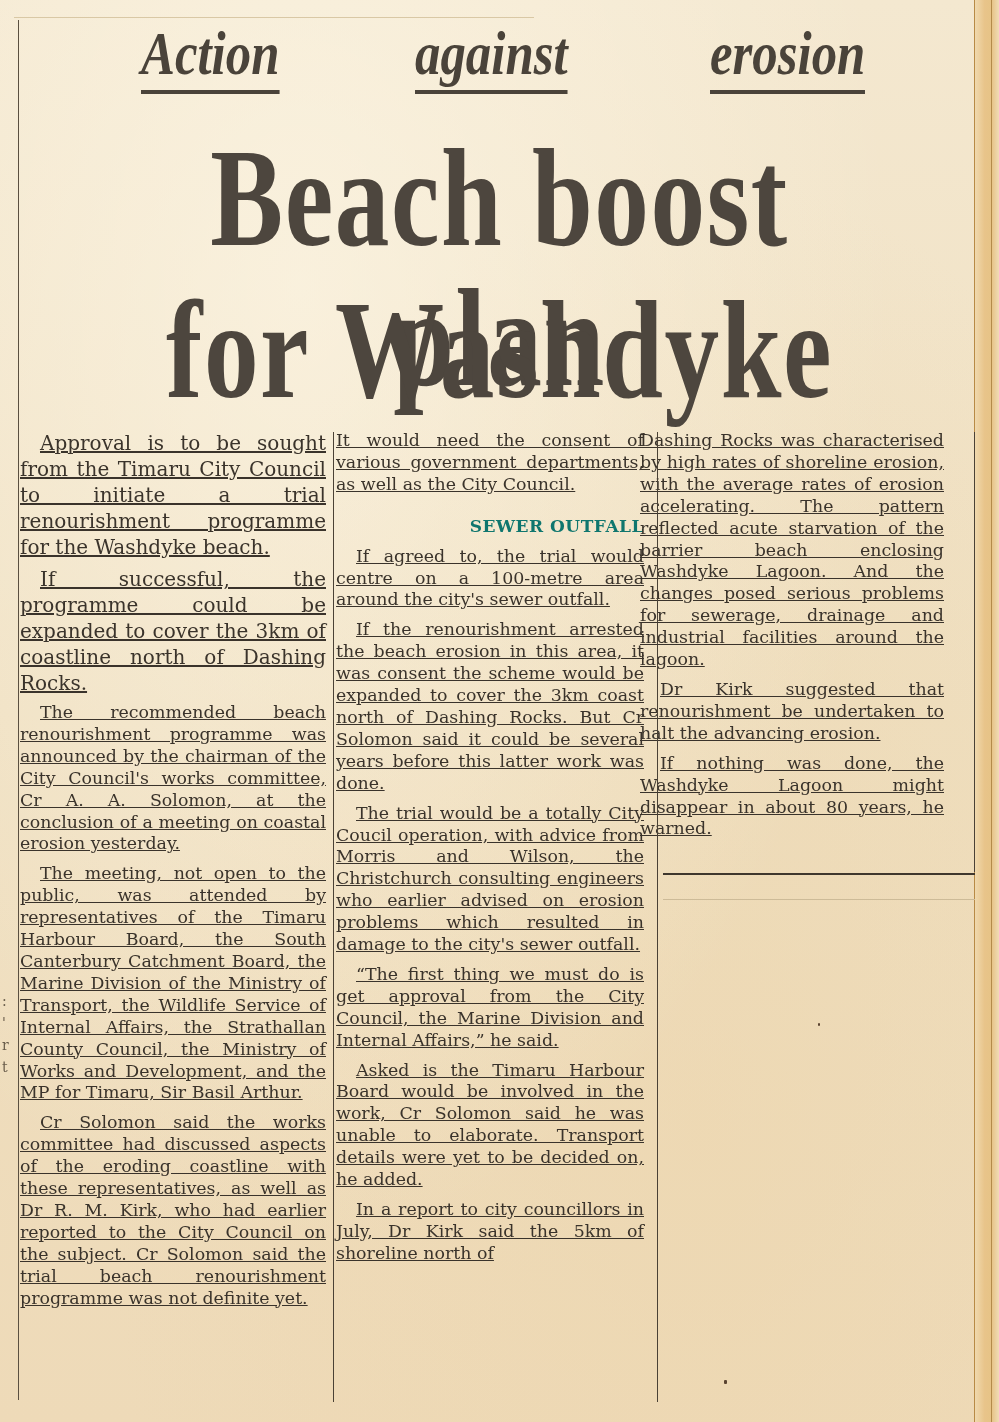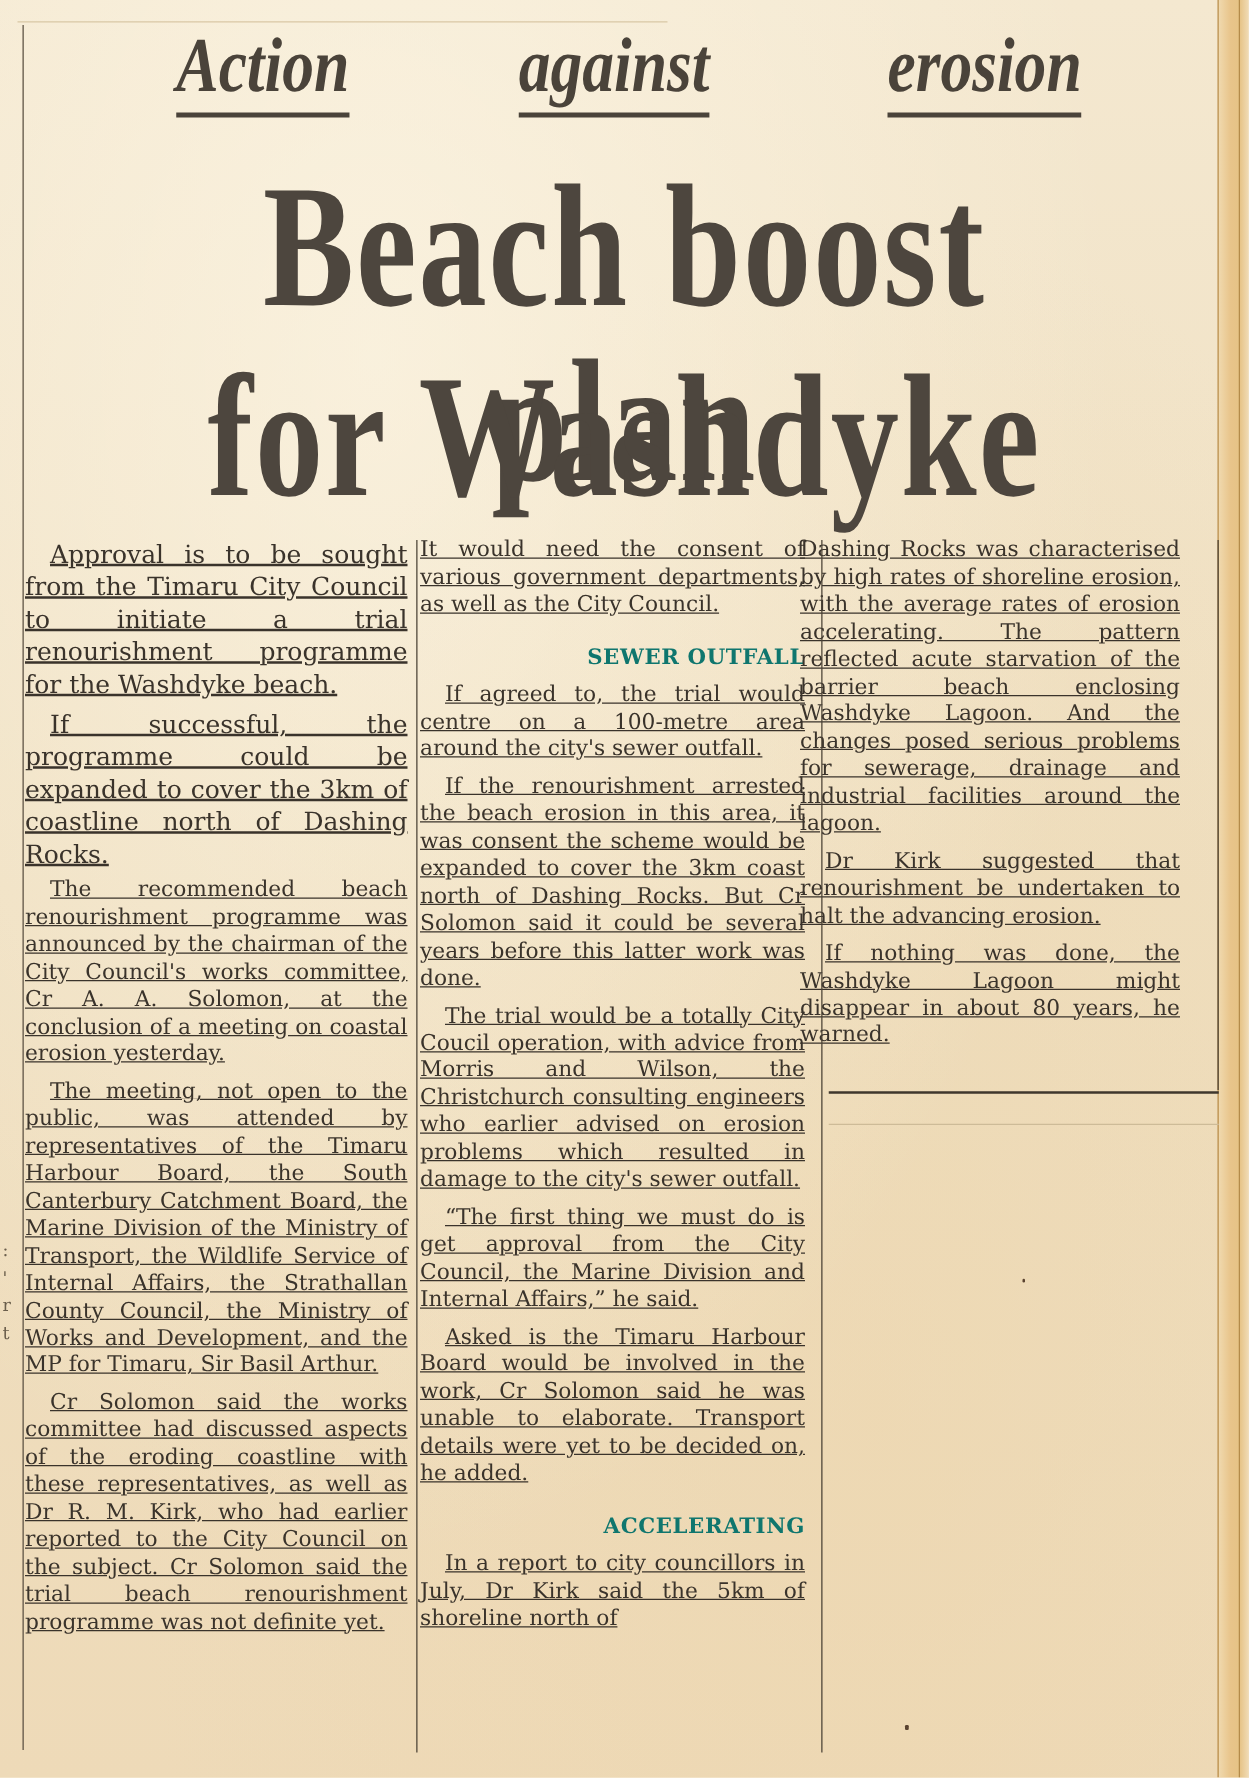--- a/index.html
+++ b/index.html
@@ -119,21 +119,20 @@
 </div>
 
 <div class="col col2">
   <p class="noindent">It would need the consent of various government departments, as well as the City Council.</p>
   <div class="subhead">SEWER OUTFALL</div>
   <p>If agreed to, the trial would centre on a 100-metre area around the city's sewer outfall.</p>
   <p>If the renourishment arrested the beach erosion in this area, it was consent the scheme would be expanded to cover the 3km coast north of Dashing Rocks. But Cr Solomon said it could be several years before this latter work was done.</p>
   <p>The trial would be a totally City Coucil operation, with advice from Morris and Wilson, the Christchurch consulting engineers who earlier advised on erosion problems which resulted in damage to the city's sewer outfall.</p>
   <p>“The first thing we must do is get approval from the City Council, the Marine Division and Internal Affairs,” he said.</p>
   <p>Asked is the Timaru Harbour Board would be involved in the work, Cr Solomon said he was unable to elaborate. Transport details were yet to be decided on, he added.</p>
-  <div class="subhead">ACCELERATING</div>
   <p>In a report to city councillors in July, Dr Kirk said the 5km of shoreline north of</p>
 </div>
 
 <div class="col col3">
   <p class="noindent">Dashing Rocks was characterised by high rates of shoreline erosion, with the average rates of erosion accelerating. The pattern reflected acute starvation of the barrier beach enclosing Washdyke Lagoon. And the changes posed serious problems for sewerage, drainage and industrial facilities around the lagoon.</p>
   <p>Dr Kirk suggested that renourishment be undertaken to halt the advancing erosion.</p>
   <p>If nothing was done, the Washdyke Lagoon might disappear in about 80 years, he warned.</p>
 </div>
 
 <div class="vrule v1"></div>

